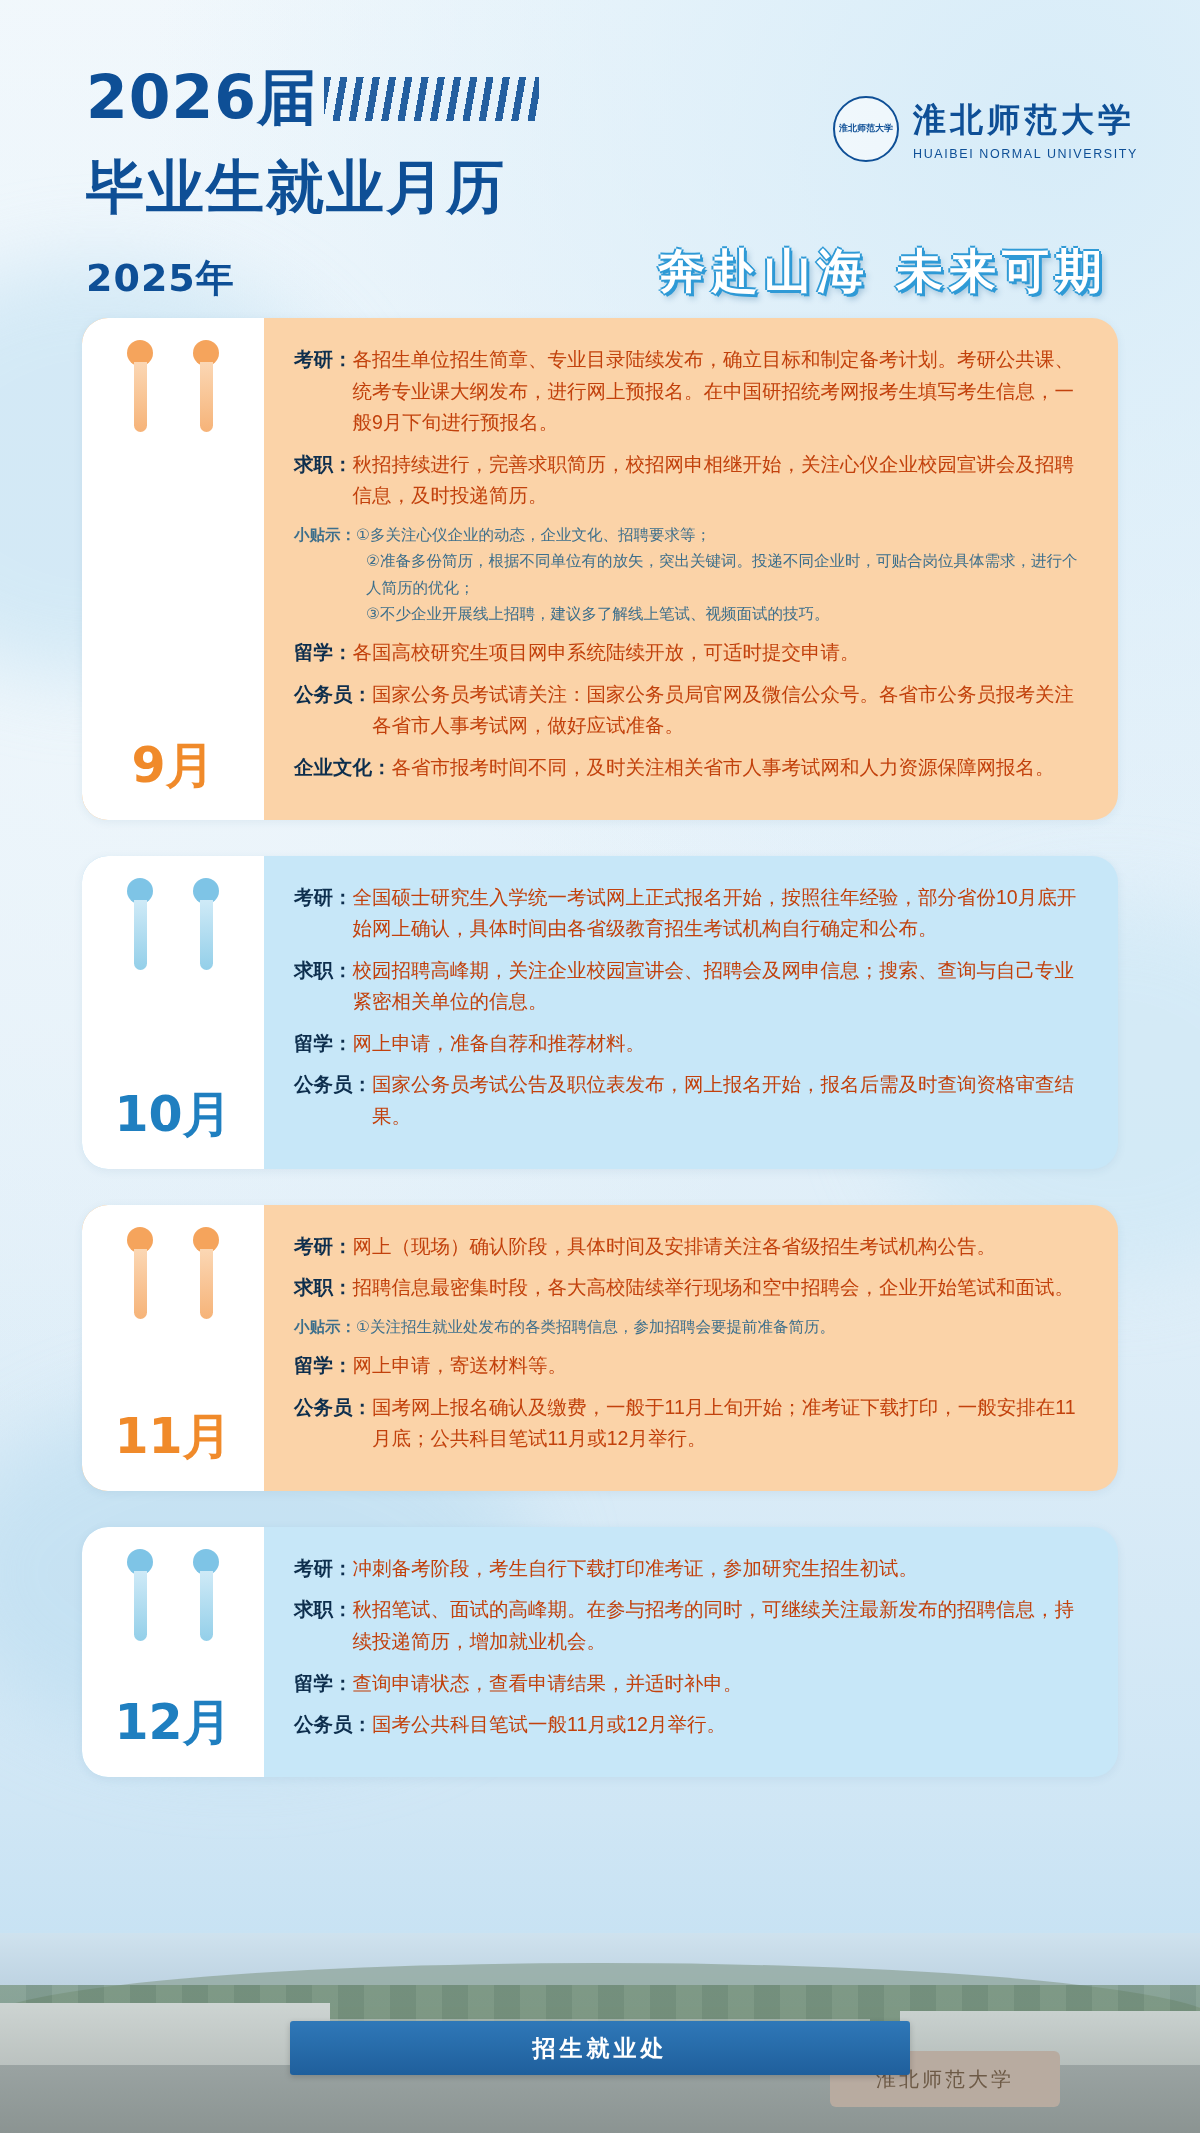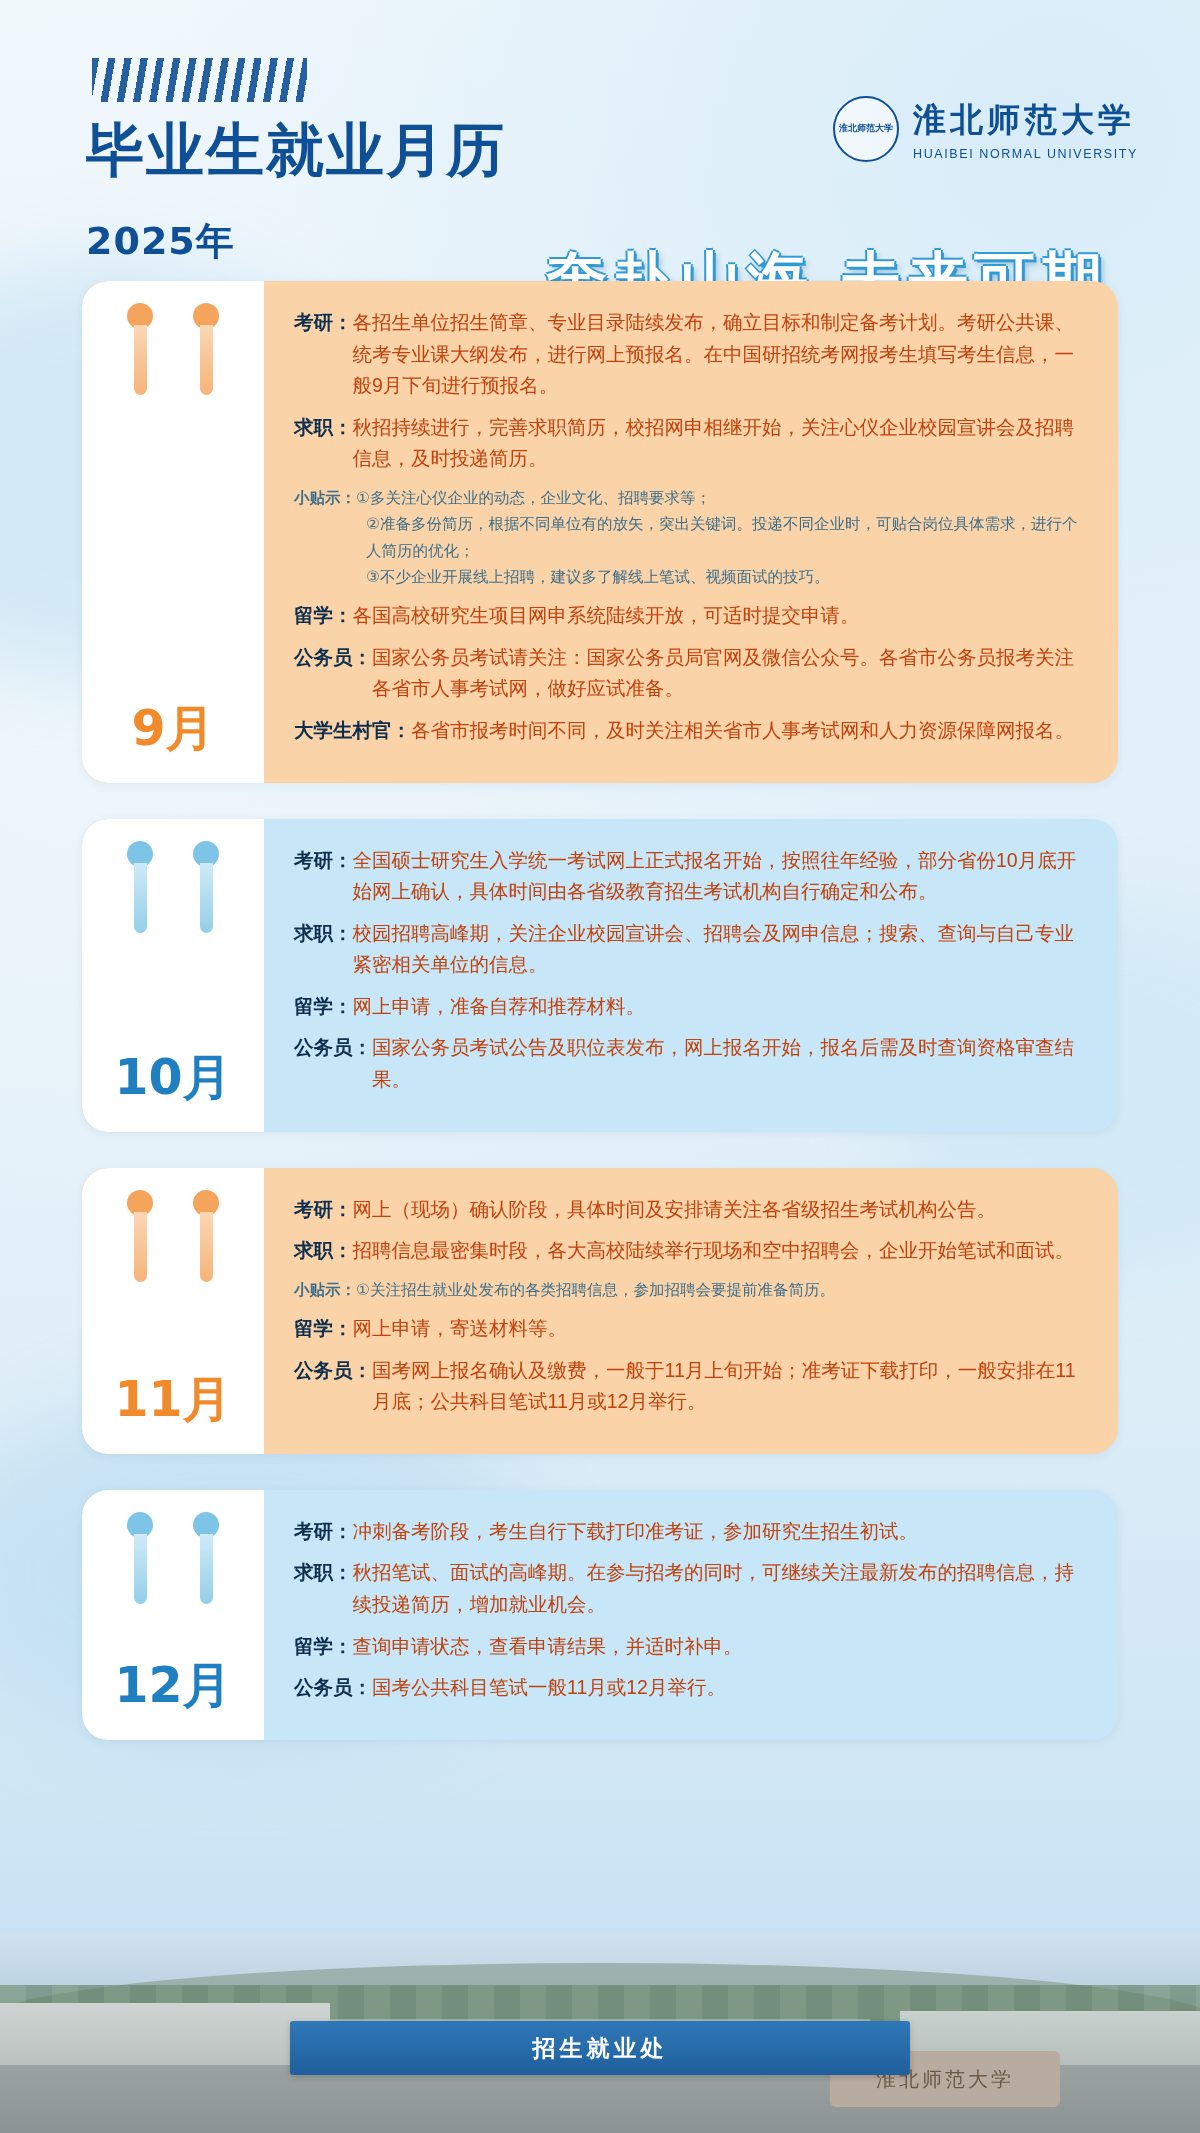--- a/index.html
+++ b/index.html
@@ -53,25 +53,24 @@
     border:2px solid #0e4f96;display:flex;align-items:center;justify-content:center;
     color:#0e4f96;font-size:9px;line-height:1.05;text-align:center;font-weight:bold;
     background:rgba(255,255,255,.55);
   }
   .uni-names{display:flex;flex-direction:column;gap:4px;}
   .uni-cn{font-family:"DejaVu Serif","Liberation Serif",serif;font-size:33px;font-weight:bold;color:#0e4f96;letter-spacing:4px;}
   .uni-en{font-size:12.5px;color:#0e4f96;letter-spacing:1.6px;}
   .slogan{
     position:absolute;right:92px;top:240px;
     font-family:"DejaVu Serif","Liberation Serif",serif;
-    font-size:61px;font-weight:bold;color:#ffffff;letter-spacing:6px;
+    font-size:47px;font-weight:bold;color:#ffffff;letter-spacing:6px;
     text-shadow:
       -2px 0 0 #2f9ad6, 2px 0 0 #2f9ad6, 0 -2px 0 #2f9ad6, 0 2px 0 #2f9ad6,
       3px 3px 0 #2f9ad6, 4px 5px 6px rgba(20,90,140,.35);
-    text-decoration: underline;
   }
   .slogan .gap{display:inline-block;width:26px;}
 
   
   .cards{position:relative;padding:14px 82px 0 82px;}
   .card{
     position:relative;display:flex;margin-bottom:36px;border-radius:26px;overflow:hidden;
     box-shadow:0 2px 10px rgba(40,90,130,.08);
   }
   .card.orange{background:#fbd3a8;}
@@ -135,20 +134,21 @@
 <body>
 
 <div class="poster">
   <div class="blob b1"></div>
   <div class="blob b2"></div>
   <div class="blob b3"></div>
 
   <div class="header">
     <div class="title-wrap">
       <div class="title-line1">
+        <span>2026届</span>
         <span class="stripes"></span>
       </div>
       <div class="title-line2">毕业生就业月历</div>
       <div class="year">2025年</div>
     </div>
 
     <div class="uni">
       <div class="uni-seal">淮北师范大学</div>
       <div class="uni-names">
         <div class="uni-cn">淮北师范大学</div>
@@ -193,21 +193,21 @@
         </div>
         <div class="row">
           <span class="lbl">留学：</span>
           <span class="txt">各国高校研究生项目网申系统陆续开放，可适时提交申请。</span>
         </div>
         <div class="row">
           <span class="lbl">公务员：</span>
           <span class="txt">国家公务员考试请关注：国家公务员局官网及微信公众号。各省市公务员报考关注各省市人事考试网，做好应试准备。</span>
         </div>
         <div class="row">
-          <span class="lbl">大学生村官：</span>
+          <span class="lbl">企业文化：</span>
           <span class="txt">各省市报考时间不同，及时关注相关省市人事考试网和人力资源保障网报名。</span>
         </div>
       </div>
     </div>
 
     <div class="card blue">
       <div class="month-col">
         <div class="rings">
           <div class="ring">
               <div class="knob"></div>

